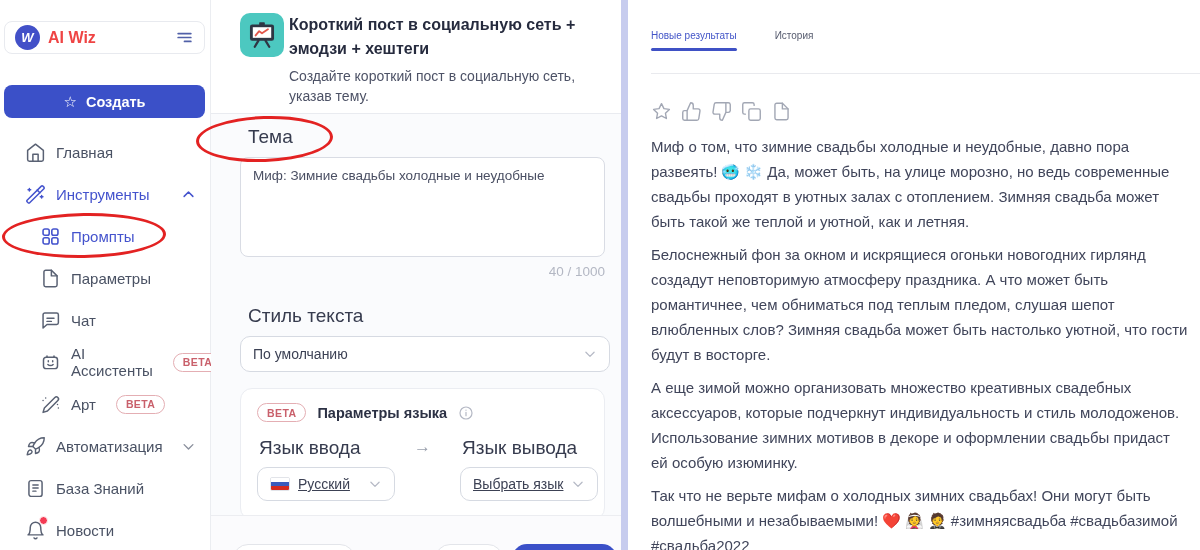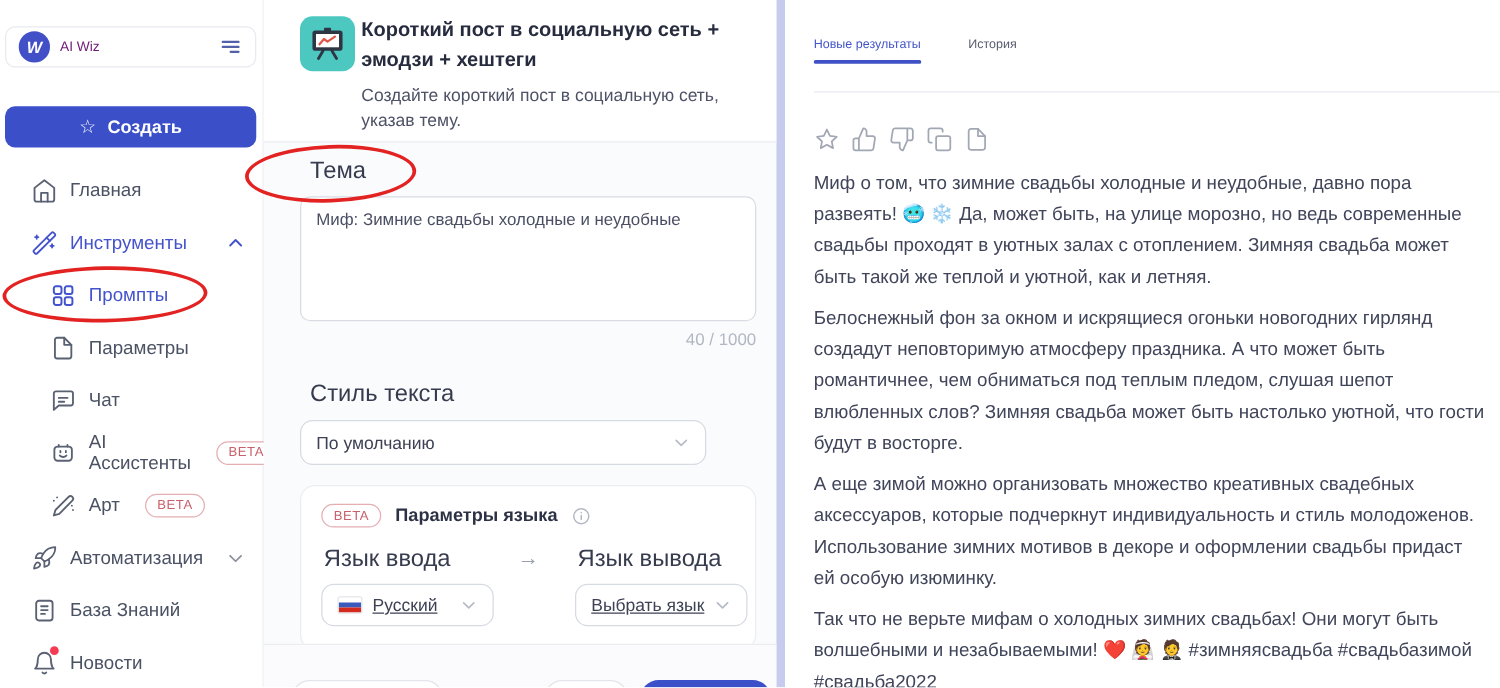--- a/index.html
+++ b/index.html
@@ -5,58 +5,58 @@
   * { box-sizing: border-box; margin: 0; padding: 0; }
   body { font-family: "Liberation Sans", sans-serif; background: #fff; }
   .app { position: relative; width: 1200px; height: 550px; display: flex; background: #fff; overflow: hidden; }
 
   
   .sidebar { flex: 0 0 211px; background: #fff; border-right: 1px solid #ebedf1; position: relative; }
   .logo-card { position: absolute; left: 4px; right: 5px; top: 21px; height: 33px; border: 1px solid #e8eaef;
                border-radius: 8px; background: #fff; display: flex; align-items: center; padding: 0 10px; gap: 8px; }
   .logo-circle { width: 25px; height: 25px; border-radius: 50%; background: #4250c8; color: #fff; display: flex;
                  align-items: center; justify-content: center; font-weight: 700; font-size: 13px; font-style: italic; }
-  .logo-text { font-weight: 400; font-size: 11px; color: #701a75; flex: 1; }
+  .logo-text { font-weight: 700; font-size: 16px; color: #ef4444; flex: 1; }
   .hamburger { width: 19px; height: 19px; color: #5160a8; cursor: pointer; }
   .create-btn { position: absolute; left: 4px; right: 5px; top: 85px; height: 33px; background: #3b50c8; border: none;
                 border-radius: 8px; color: #fff; font-weight: 700; font-size: 14.5px; display: flex; align-items: center;
                 justify-content: center; gap: 9px; cursor: pointer; font-family: inherit; }
   .create-star { font-size: 15px; font-weight: 400; line-height: 1; }
   .nav { position: absolute; top: 131px; left: 0; right: 0; padding-left: 12px; }
   .nav-item { height: 42px; display: flex; align-items: center; padding: 0 14px 0 13px; gap: 10px; font-size: 15px;
               color: #4a5264; cursor: pointer; }
   .nav-item.sub { padding-left: 28px; }
   .nav-item.active { color: #4453cd; }
   .nicon { width: 21px; height: 21px; flex: 0 0 21px; position: relative; color: #596173; }
   .nav-item.active .nicon { color: #4453cd; }
   .nicon svg { width: 100%; height: 100%; }
   .chev { margin-left: auto; width: 15px; height: 15px; }
   .chev.up { color: #4453cd; }
   .chev.down { color: #8a8f9c; }
-  .beta-pill { margin-left: 10px; border: 1px solid #e4aeb3; color: #c9606b; font-size: 10.5px; font-weight: 400;
+  .beta-pill { margin-left: 10px; border: 1px solid #e4aeb3; color: #c9606b; font-size: 10.5px; font-weight: 700;
                padding: 2.5px 9px; border-radius: 11px; letter-spacing: .4px; background: #fff; }
   .bell-dot { position: absolute; top: -4px; right: -2px; width: 9px; height: 9px; border-radius: 50%;
               background: #f43b54; border: 1.5px solid #fff; }
 
   
   .mid { flex: 0 0 410px; background: #fafbfd; position: relative; }
   .mid-header { position: absolute; top: 0; left: 0; right: 0; height: 114px; background: #fff;
                 border-bottom: 1px solid #e9ebf0; display: flex; padding: 13px 18px 0 29px; gap: 5px; }
   .mid-icon { width: 44px; height: 44px; border-radius: 10px; background: #4cc8c0; flex: 0 0 44px;
               display: flex; align-items: center; justify-content: center; }
   .mid-icon svg { width: 34px; height: 34px; }
   .mid-title { font-size: 16px; font-weight: 700; color: #262b3e; line-height: 24px; }
   .mid-desc { font-size: 14px; color: #4d5266; line-height: 20px; margin-top: 5px; }
   .mid-body { position: absolute; top: 114px; bottom: 35px; left: 0; right: 0; padding: 12px 16px 0 29px; }
   .field-label { font-size: 19px; color: #363b4e; margin: 0 0 9px 8px; }
   .topic-area { width: 365px; height: 100px; border: 1px solid #d9dce4; border-radius: 8px; background: #fff;
                 padding: 10px 12px; font-size: 13.5px; color: #4a4f63; resize: none; font-family: inherit; display: block; }
   .counter { width: 365px; text-align: right; font-size: 13.5px; color: #b3b7c3; margin-top: 7px; }
   .style-label { margin-top: 26px; }
-  .select { width: 325px; height: 36px; border: 1px solid #d6dae2; border-radius: 10px; background: #fff;
+  .select { width: 370px; height: 36px; border: 1px solid #d6dae2; border-radius: 10px; background: #fff;
             display: flex; align-items: center; justify-content: space-between; padding: 0 12px; font-size: 14px;
             color: #3c4154; cursor: pointer; }
   .select .chev-s { width: 14px; height: 14px; color: #b6bac6; }
   .lang-card { margin-top: 16px; width: 365px; background: #fff; border: 1px solid #ebedf2; border-radius: 12px;
                padding: 14px 16px 18px; }
   .lang-head { display: flex; align-items: center; gap: 11px; }
   .lang-title { font-weight: 700; font-size: 14.5px; color: #2c3144; }
   .info-icon { width: 16px; height: 16px; color: #b4b8c4; cursor: pointer; }
   .lang-grid { display: flex; margin-top: 15px; }
   .lang-col { width: 128px; }

